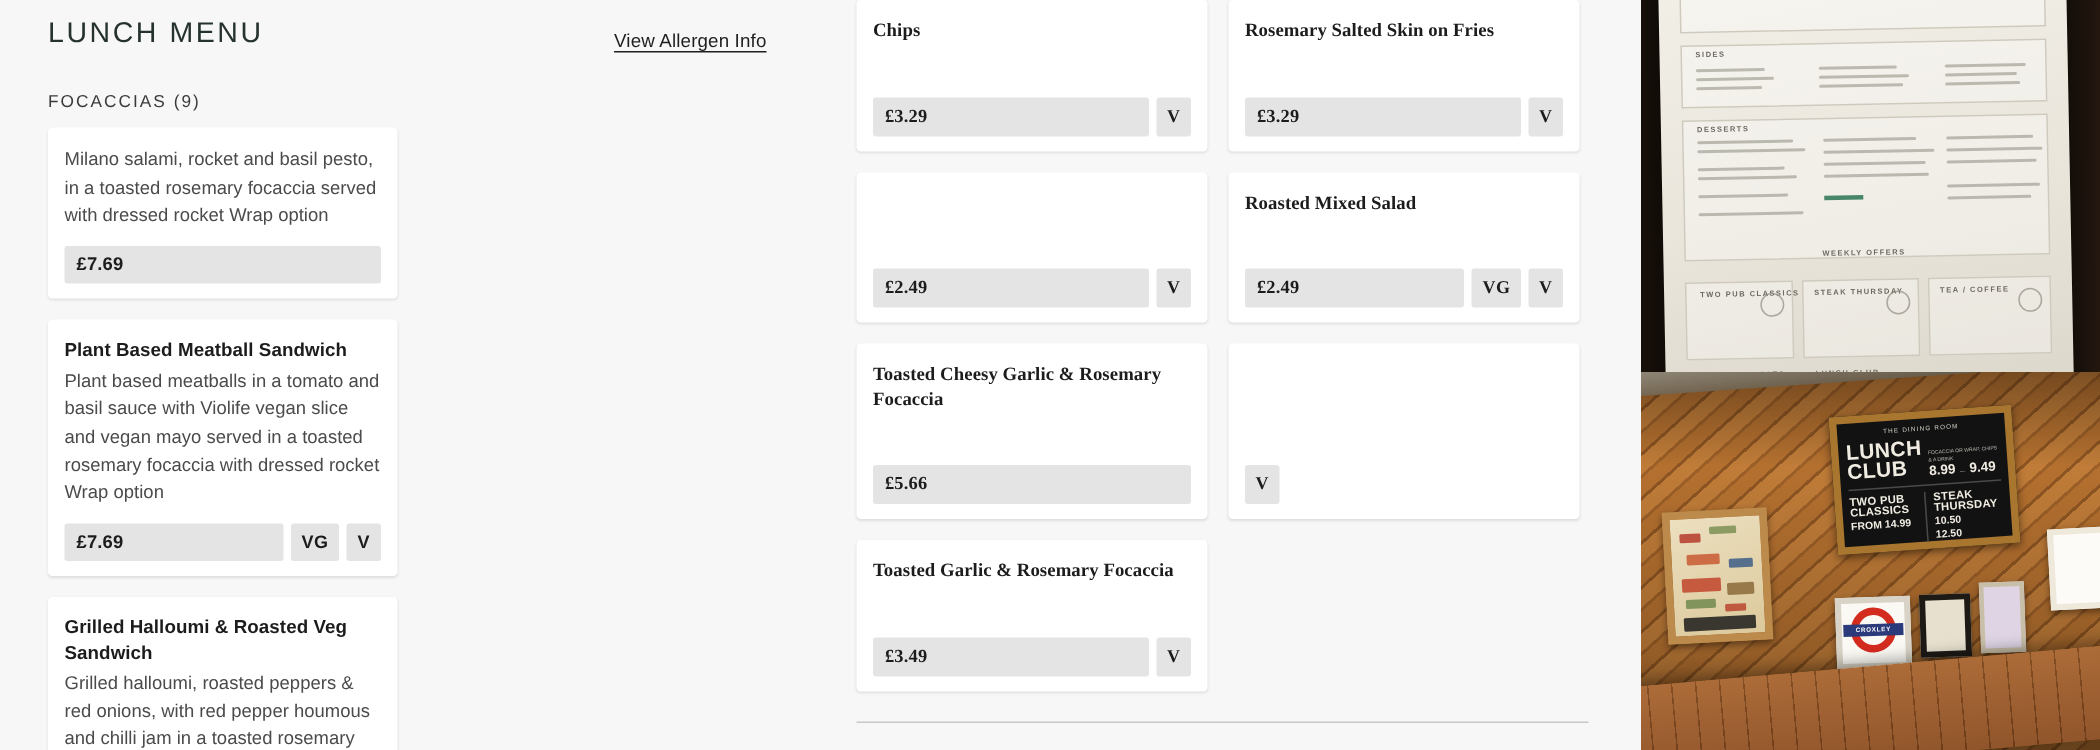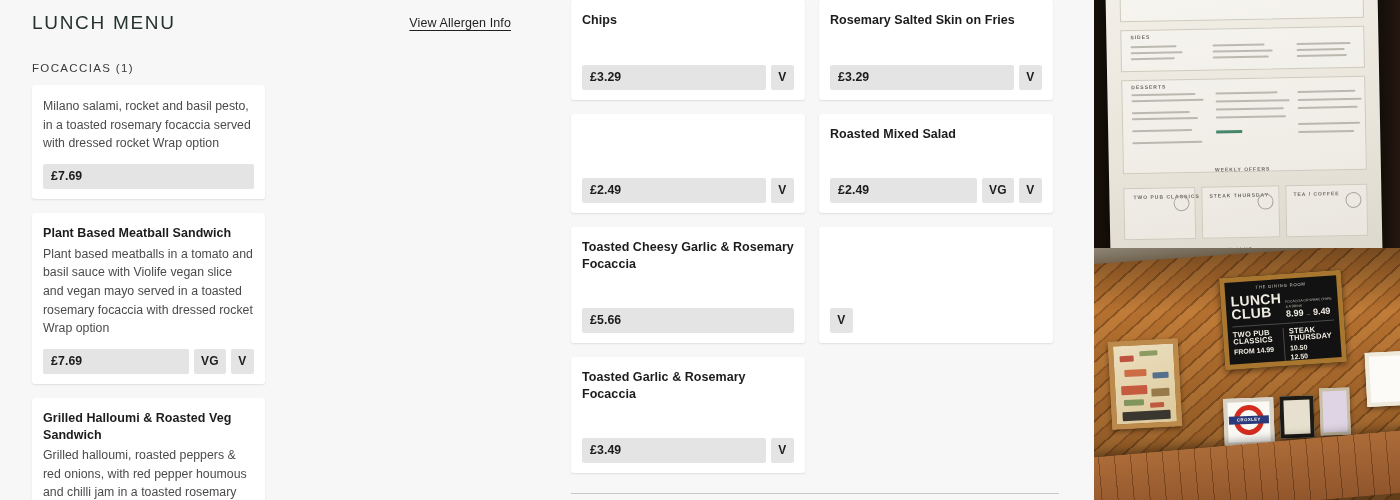--- a/index.html
+++ b/index.html
@@ -16,25 +16,25 @@
   .menu-area {
     width: 1094px; height: 500px;
     background: #f7f7f7;
     position: relative;
     overflow: hidden;
     padding: 0;
   }
   .columns { display: flex; width: 1094px; height: 500px; }
   .col { position: relative; }
   .col-left  { width: 543px; padding: 0 32px; }
-  .col-right { width: 551px; padding: 0 35px 0 28px; }
+  .col-right { width: 551px; padding: 0 35px 0 28px; font-family: Liberation Serif, serif; }
 
   
   .head-row {
-    display: flex; align-items: center; justify-content: space-between;
+    display: flex; align-items: flex-end; justify-content: space-between;
     padding-top: 12px;
   }
   .page-title {
     font-size: 19px; letter-spacing: 1.7px; font-weight: 400;
     color: #26332d;
   }
   .allergen-link {
     font-size: 12.5px; color: #1f1f1f; text-decoration: underline;
     text-underline-offset: 3px; cursor: pointer; font-weight: 500;
     letter-spacing: .1px;
@@ -208,21 +208,21 @@
     <div class="columns">
 
       <div class="col col-left">
 
         <div class="head-row">
           <div class="page-title">LUNCH MENU</div>
           <a class="allergen-link">View Allergen Info</a>
         </div>
 
         <div id="left-sections">
-            <div class="section-label">FOCACCIAS (1)</div>
+            <div class="section-label">FOCACCIAS (9)</div>
             <div class="grid">
               <div class="card">
                 <div class="card-desc">Milano salami, rocket and basil pesto, in a toasted rosemary focaccia served with dressed rocket Wrap option</div>
                 <div class="price-row">
                   <div class="price-pill">£7.69</div>
                 </div>
               </div>
               <div class="card">
                 <div class="card-title">Plant Based Meatball Sandwich</div>
                 <div class="card-desc">Plant based meatballs in a tomato and basil sauce with Violife vegan slice and vegan mayo served in a toasted rosemary focaccia with dressed rocket Wrap option</div>

